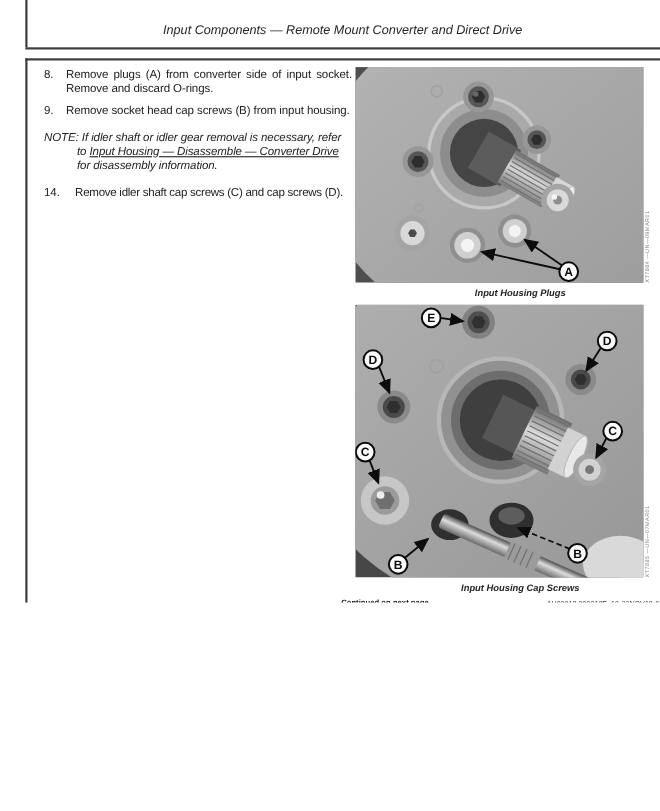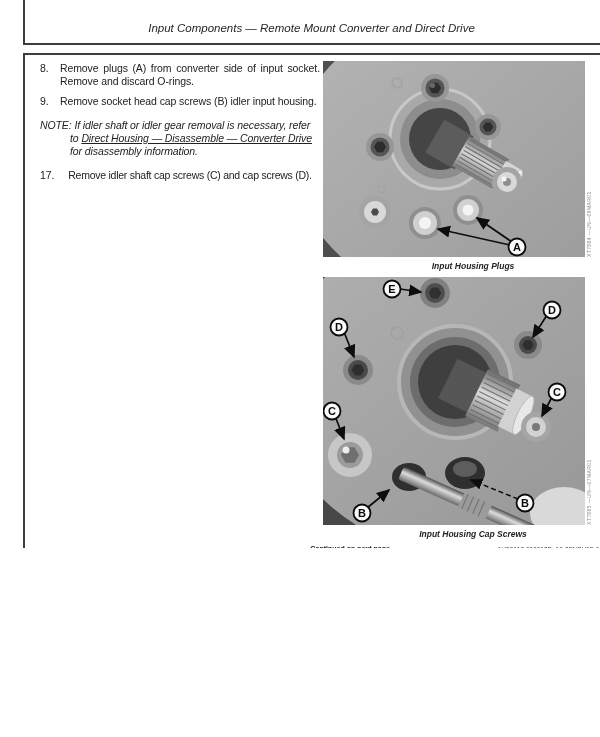--- a/index.html
+++ b/index.html
@@ -84,27 +84,27 @@
   <div class="hline-boxbot"></div>
   <div class="stub"></div>
 
   <div class="text-col">
     <div class="step">
       <div class="step-num">8.</div>
       <div class="step-text">Remove plugs (A) from converter side of input socket. Remove and discard O-rings.</div>
     </div>
     <div class="step">
       <div class="step-num">9.</div>
-      <div class="step-text">Remove socket head cap screws (B) idler input housing.</div>
+      <div class="step-text">Remove socket head cap screws (B) from input housing.</div>
     </div>
     <div class="note">
-      <span>NOTE: If idler shaft or idler gear removal is necessary, refer to </span><span class="xref">Direct Housing — Disassemble — Converter Drive</span><span> for disassembly information.</span>
+      <span>NOTE: If idler shaft or idler gear removal is necessary, refer to </span><span class="xref">Input Housing — Disassemble — Converter Drive</span><span> for disassembly information.</span>
     </div>
     <div class="step">
-      <div class="step-num">17.</div>
+      <div class="step-num">14.</div>
       <div class="step-text nowrap">Remove idler shaft cap screws (C) and cap screws (D).</div>
     </div>
   </div>
 
 
   <div class="figure1">
     <svg viewBox="0 0 262 196">
       <defs>
         <linearGradient id="bg1" x1="0" y1="0" x2="1" y2="1">
           <stop offset="0" stop-color="#b6b6b6"></stop>

